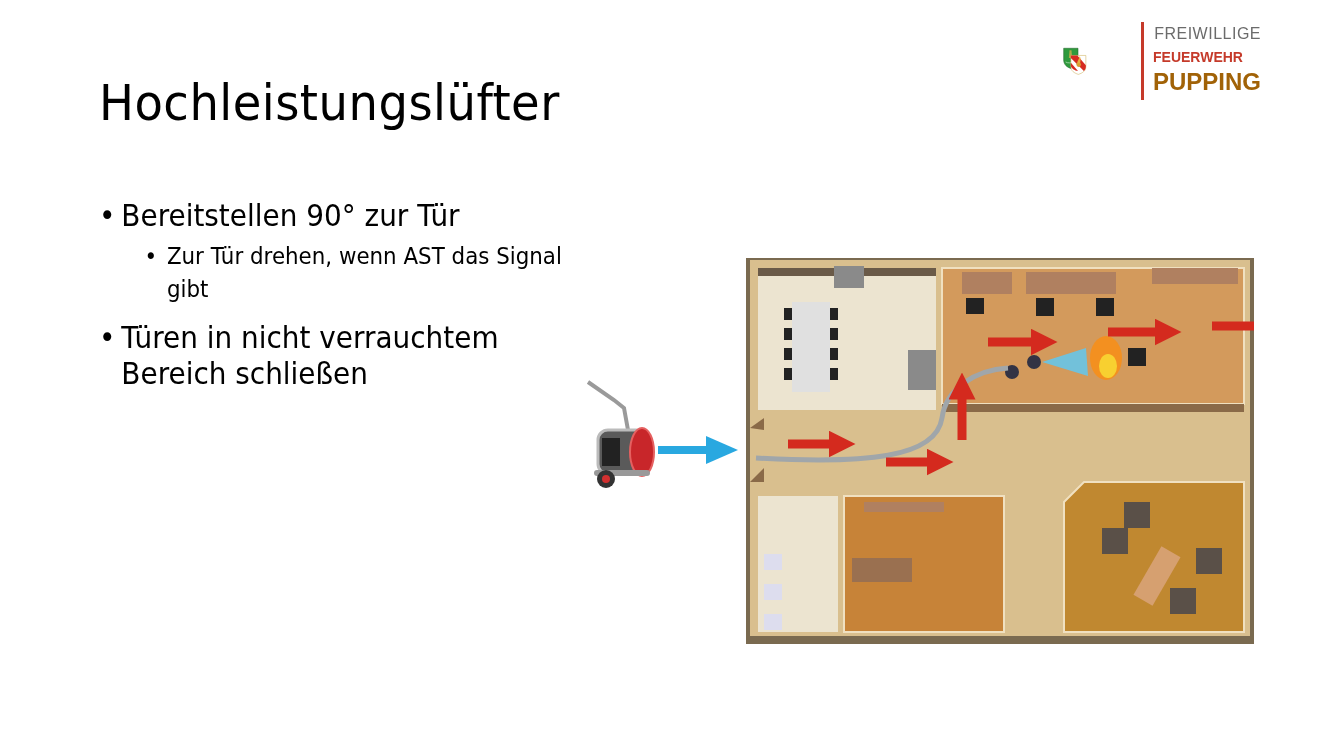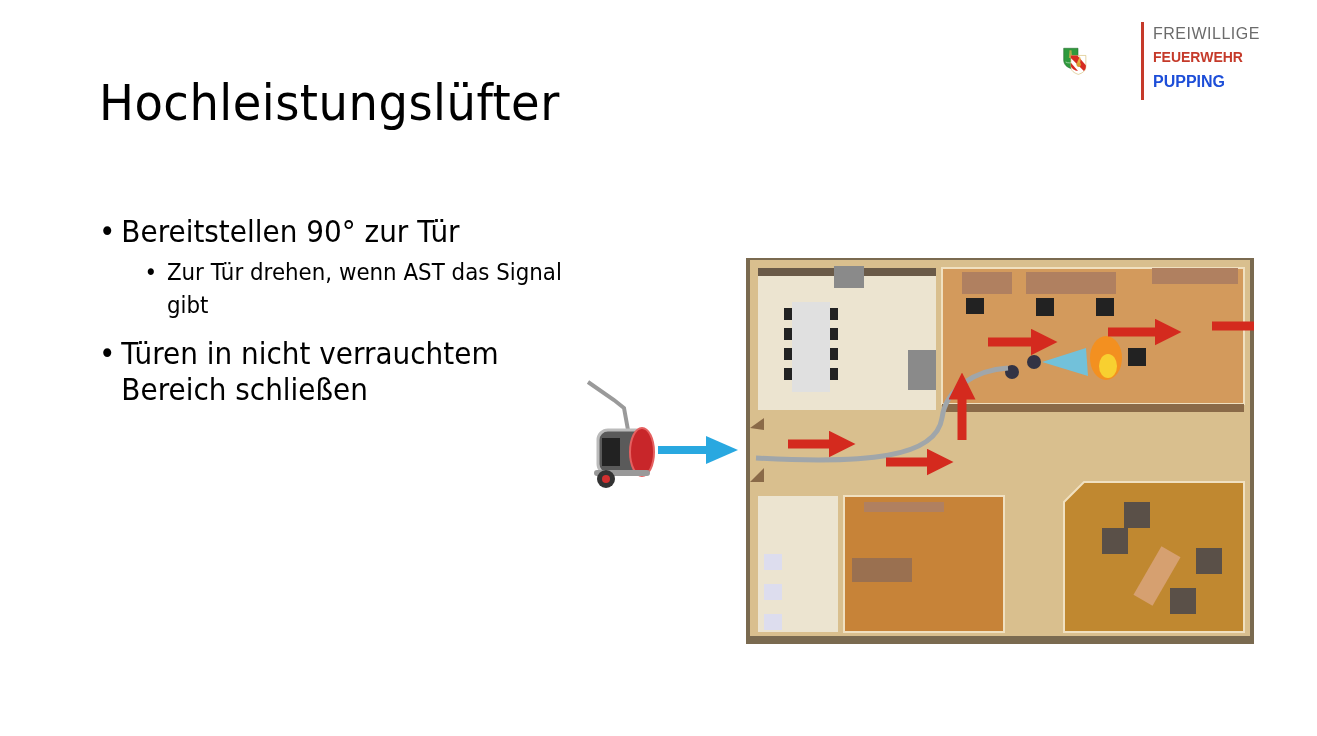--- a/index.html
+++ b/index.html
@@ -1,28 +1,28 @@
 <!DOCTYPE html>
 <html><head>
 <meta charset="utf-8">
 <style>
   html,body{margin:0;padding:0;background:#fff;}
   body{width:1317px;height:736px;position:relative;overflow:hidden;font-family:"Liberation Sans","DejaVu Sans",sans-serif;color:#000;}
   .title{position:absolute;left:99px;top:74px;font-size:50px;font-weight:300;letter-spacing:0.5px;font-family:"DejaVu Sans","Liberation Sans",sans-serif;font-weight:normal;transform:scaleX(0.93);transform-origin:left top;}
-  .bullets{position:absolute;left:99px;top:198px;width:500px;font-family:"DejaVu Sans",sans-serif;margin-top:16px;}
+  .bullets{position:absolute;left:99px;top:198px;width:500px;font-family:"DejaVu Sans",sans-serif;}
   .b1{position:relative;padding-left:24px;font-size:30px;line-height:36px;transform:scaleX(0.93);transform-origin:left top;white-space:nowrap;}
   .b1::before{content:"•";position:absolute;left:0;top:0;}
   .b2{position:relative;padding-left:73px;font-size:23px;line-height:33px;margin-top:6px;transform:scaleX(0.93);transform-origin:left top;}
   .b2 .dot{position:absolute;left:49px;top:0;}
   .gap{height:14px;}
   .logo{position:absolute;left:1063px;top:20px;width:245px;height:82px;}
   .logo-text{position:absolute;left:1153px;top:24px;}
   .lt1{font-size:16px;color:#6b6b6b;letter-spacing:0.5px;line-height:20px;text-align:right;}
   .lt2{font-size:14px;color:#c53a2a;font-weight:bold;line-height:26px;}
-  .lt3{font-size:16px;color:#1d4ed8;font-weight:bold;line-height:24px;}
+  .lt3{font-size:24px;color:#a16207;font-weight:bold;line-height:24px;}
   .logo-bar{position:absolute;left:1141px;top:22px;width:3px;height:78px;background:#c53a2a;}
   .plan{position:absolute;left:746px;top:258px;width:508px;height:386px;}
   .fan{position:absolute;left:584px;top:378px;width:160px;height:115px;}
 </style>
 </head>
 <body>
 
 <div class="title">Hochleistungslüfter</div>
 
 <div class="bullets">

